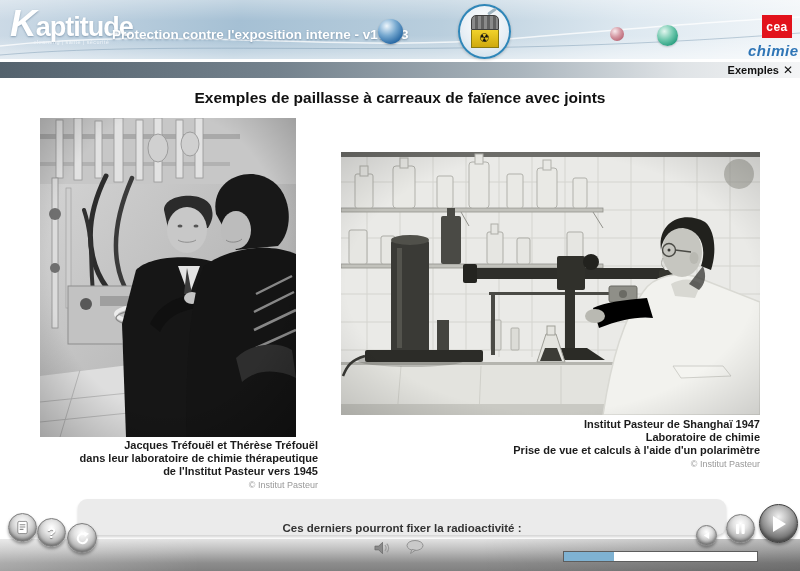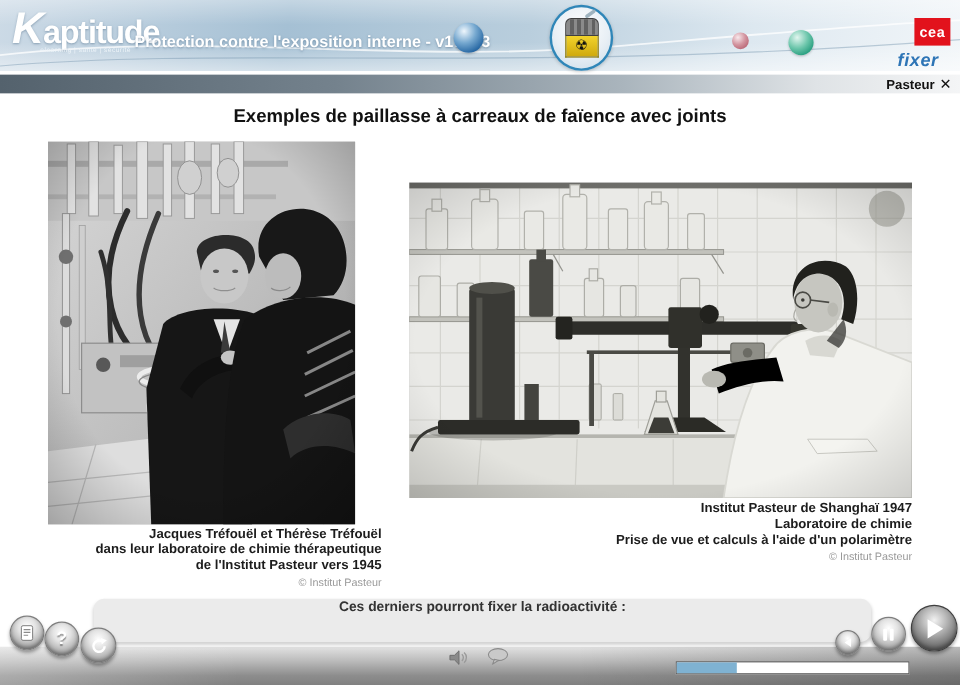--- a/index.html
+++ b/index.html
@@ -55,21 +55,21 @@
   .photo{position:absolute;background:#ccc;}
   .photo-left{left:40px;top:118px;width:256px;height:319px;}
   .photo-right{left:341px;top:152px;width:419px;height:263px;}
   .caption{position:absolute;text-align:right;font-size:11px;font-weight:bold;color:#1c1c1c;line-height:13px;}
   .caption-left{left:18px;top:439px;width:300px;}
   .caption-right{left:340px;top:418px;width:420px;}
   .credit{font-size:9px;font-weight:normal;color:#999;margin-top:1px;}
 
   .message-box{position:absolute;left:78px;top:499px;width:648px;height:36px;background:#ebebeb;
     border-radius:9px;box-shadow:0 2px 3px rgba(0,0,0,.18);z-index:3;
-    display:flex;flex-direction:column;align-items:center;justify-content:flex-start;}
+    display:flex;flex-direction:column;align-items:center;justify-content:flex-end;}
   .message-box div{font-size:11.5px;font-weight:bold;color:#333;line-height:14px;}
 
   
   .bottom-bar{position:absolute;left:0;top:539px;width:800px;height:32px;
     background:linear-gradient(180deg,#e2e2e2 0%,#bdbdbd 35%,#8d8d8d 75%,#808080 100%);}
   .bottom-bar::after{content:"";position:absolute;inset:0;
     background:linear-gradient(90deg,rgba(255,255,255,.28) 0%,rgba(255,255,255,0) 25%,rgba(0,0,0,0) 60%,rgba(0,0,0,.18) 100%);}
   .cbtn{position:absolute;border-radius:50%;z-index:5;cursor:pointer;display:flex;align-items:center;justify-content:center;
     background:radial-gradient(circle at 50% 32%,#ffffff 0%,#e3e3e3 32%,#a8a8a8 72%,#7c7c7c 100%);
     border:1px solid #7e7e7e;box-shadow:inset 0 -2px 3px rgba(0,0,0,.3),0 2px 3px rgba(0,0,0,.35);}
@@ -114,26 +114,26 @@
         <div class="drum-lid"></div>
         <div class="drum-body">
             <span class="trefoil">☢</span>
           </div>
       </div>
     </div>
     <div class="sphere sphere-pink"></div>
     <div class="sphere sphere-teal"></div>
 
     <div class="cea">cea</div>
-    <div class="instn">fixer</div>
+    <div class="instn">chimie</div>
   </div>
 
   <div class="subheader">
     <div class="quit">
-      <span>Pasteur</span><span class="x">✕</span>
+      <span>Exemples</span><span class="x">✕</span>
     </div>
   </div>
 
   <div class="main-title">Exemples de paillasse à carreaux de faïence avec joints</div>
 
   <div class="photo photo-left">
     <svg viewBox="0 0 256 319" width="256" height="319">
       <defs>
         <linearGradient id="lw" x1="0" y1="0" x2="1" y2="1">
           <stop offset="0" stop-color="#d8d8d8"></stop>

